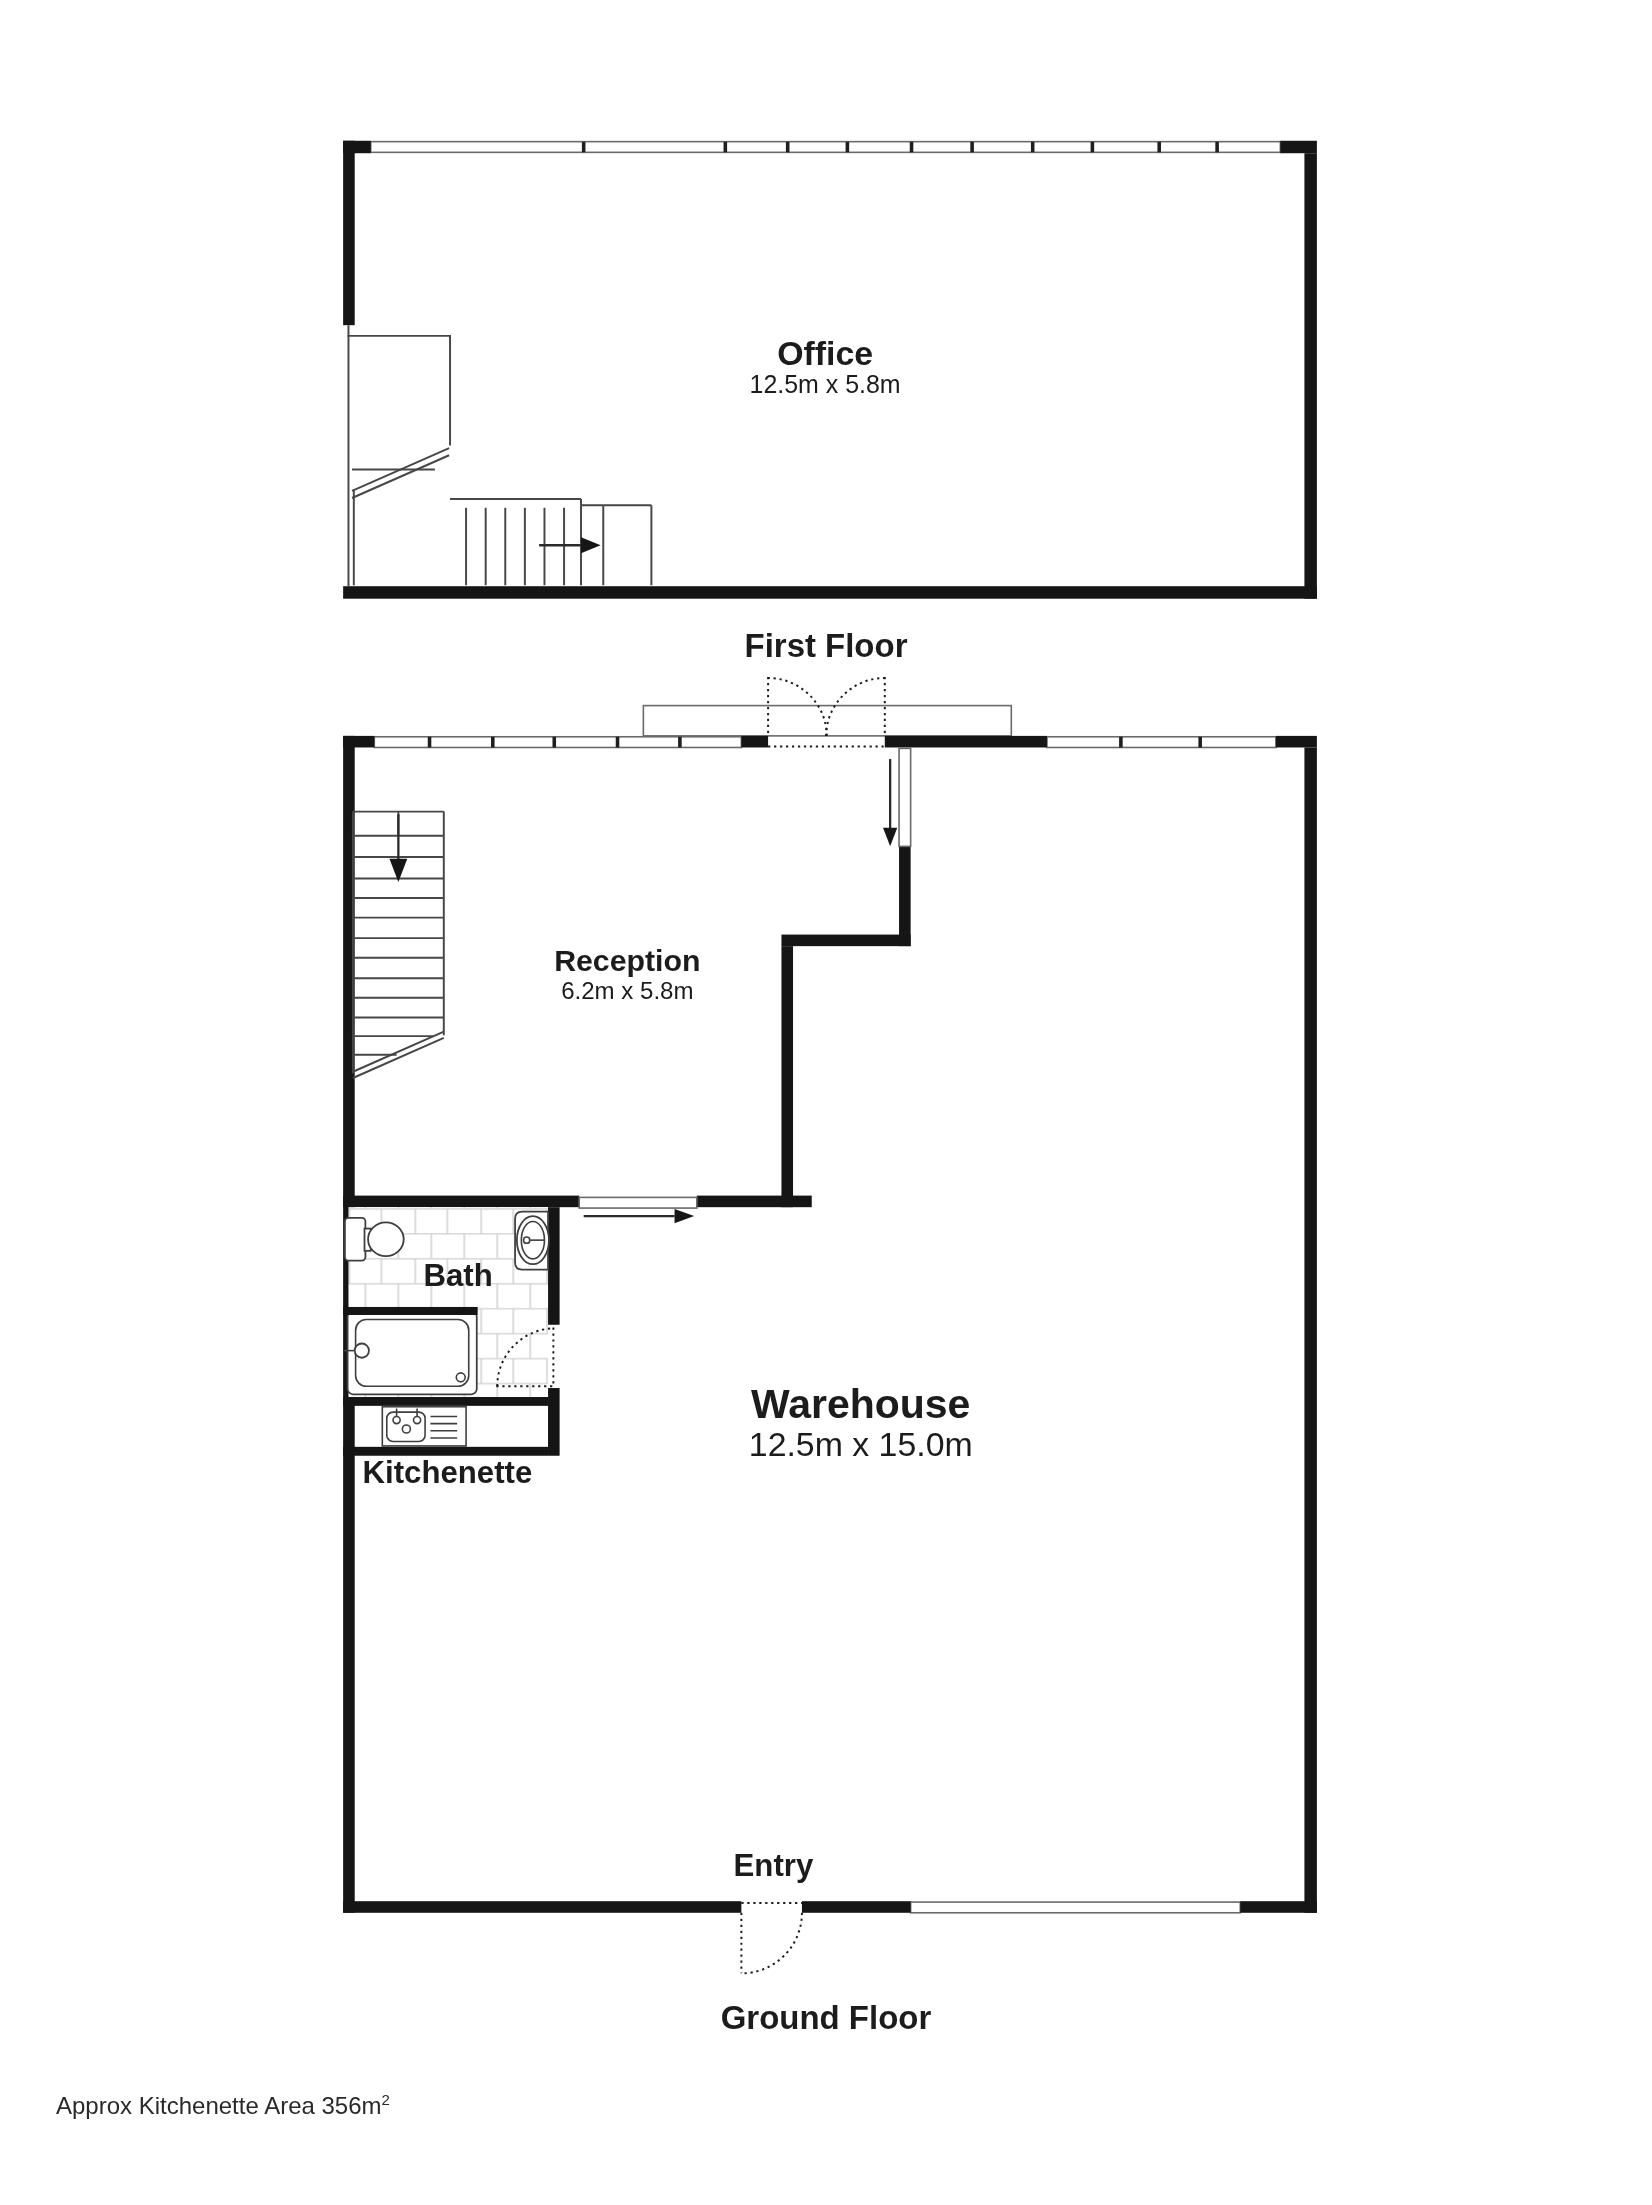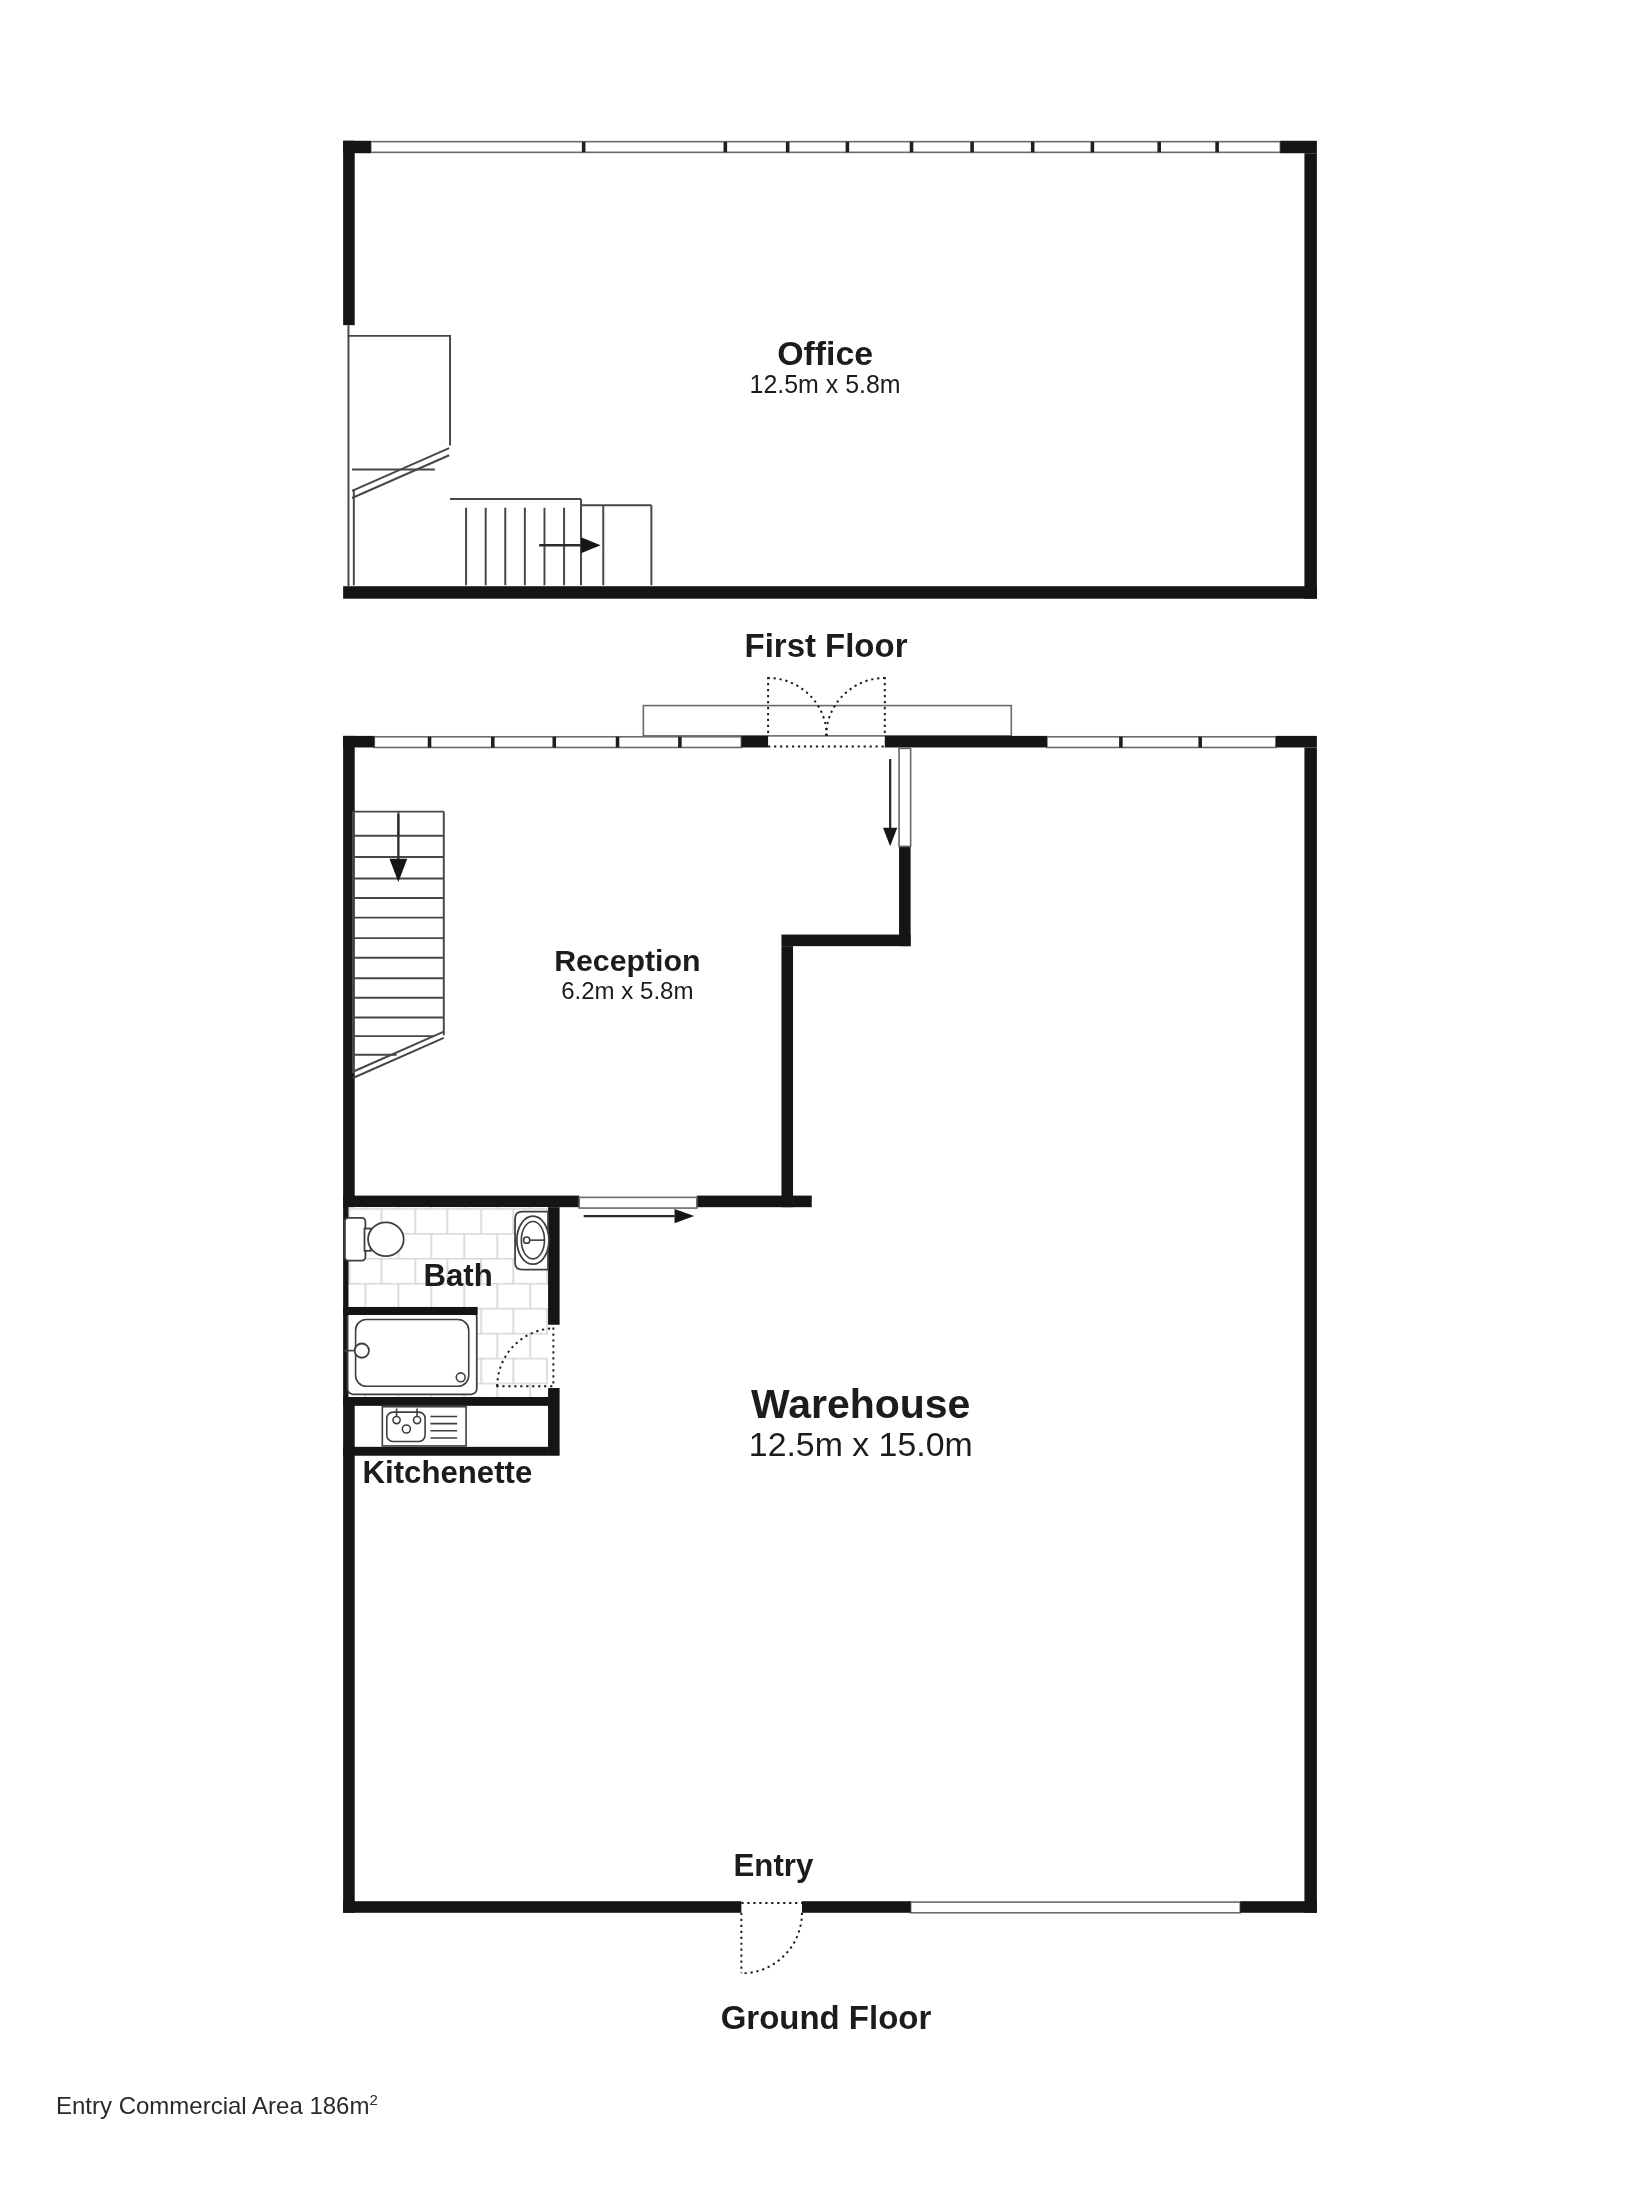--- a/index.html
+++ b/index.html
@@ -203,17 +203,17 @@
     <text class="dims-big" x="966" y="1634">12.5m x 15.0m</text>
     <text class="room-sm" x="502" y="1665">Kitchenette</text>
     <text class="room-sm" x="868" y="2106">Entry</text>
   </g>
 
   <text class="caption" x="927" y="2277">Ground Floor</text>
 </svg>
 
 <div class="footer">
   <div class="area-line">
-    <span>Entry Commercial Area</span>
-    <span><span>186m</span><sup>2</sup></span>
+    <span>Approx Kitchenette Area</span>
+    <span><span>356m</span><sup>2</sup></span>
   </div>
 </div>
 
 
 </body></html>

